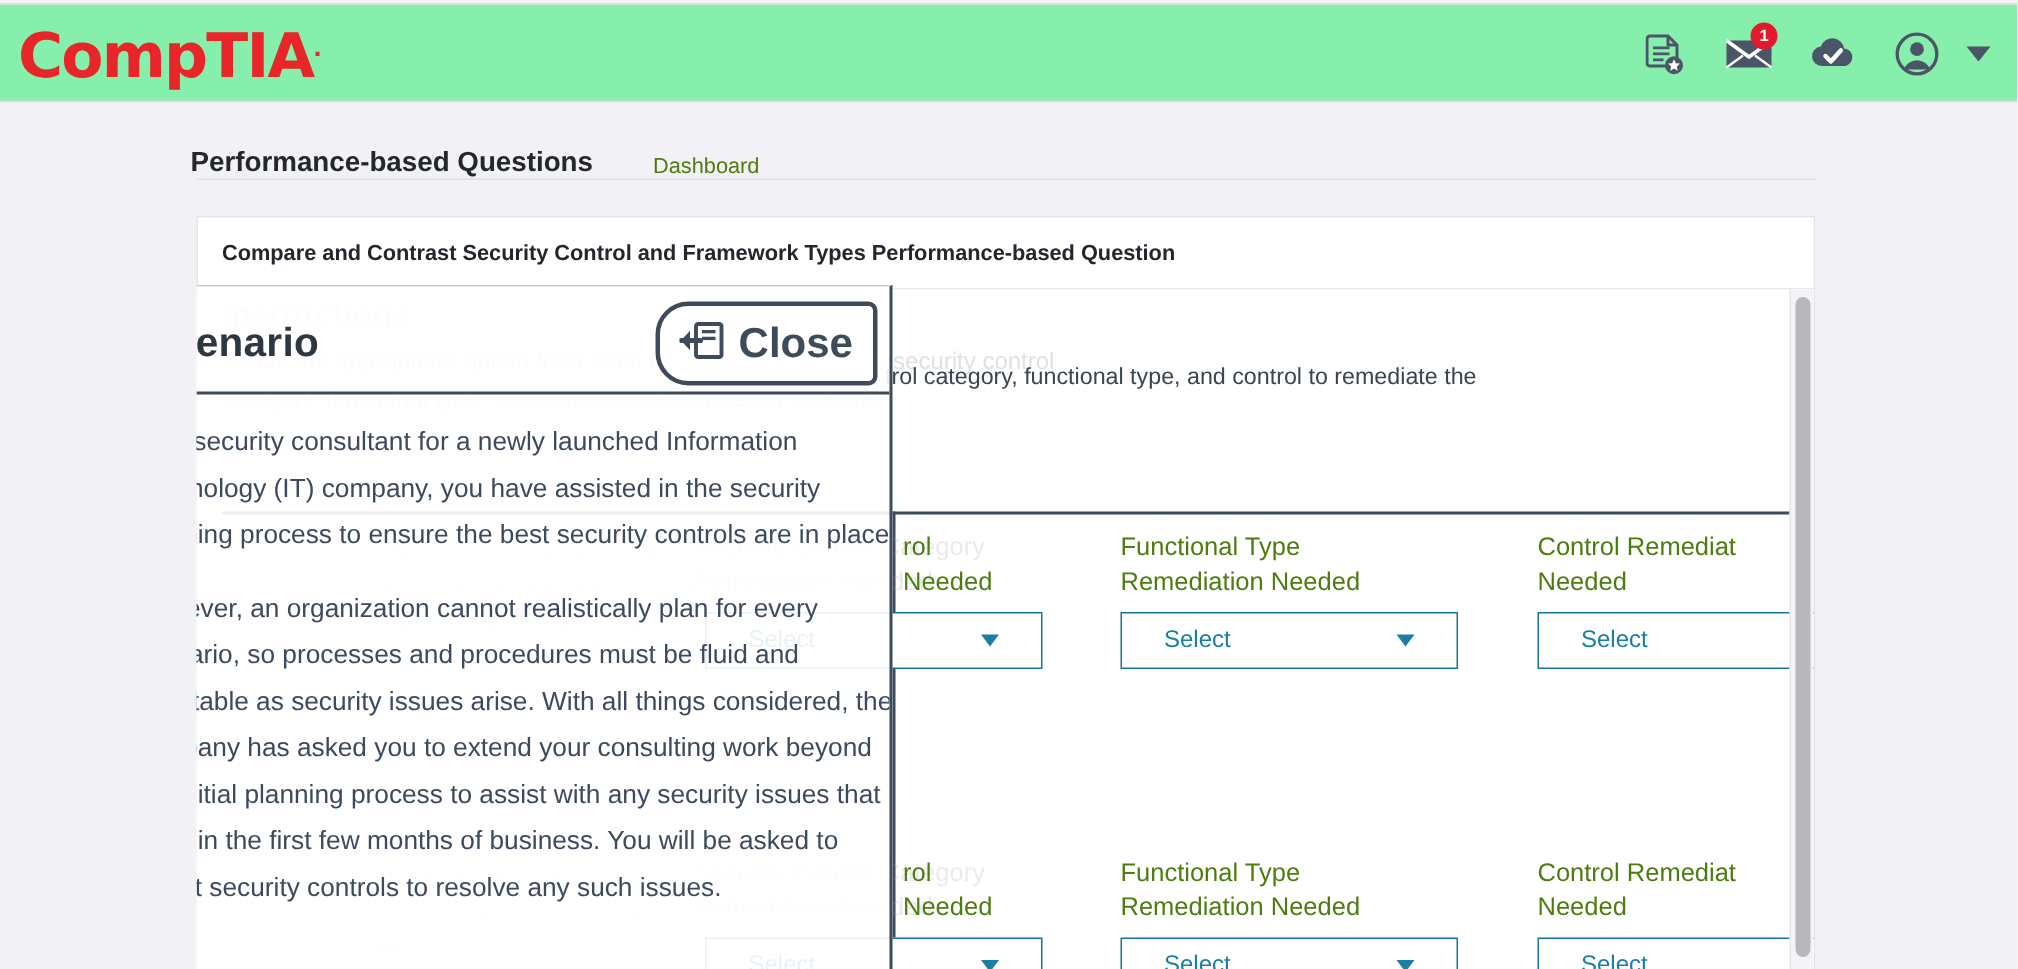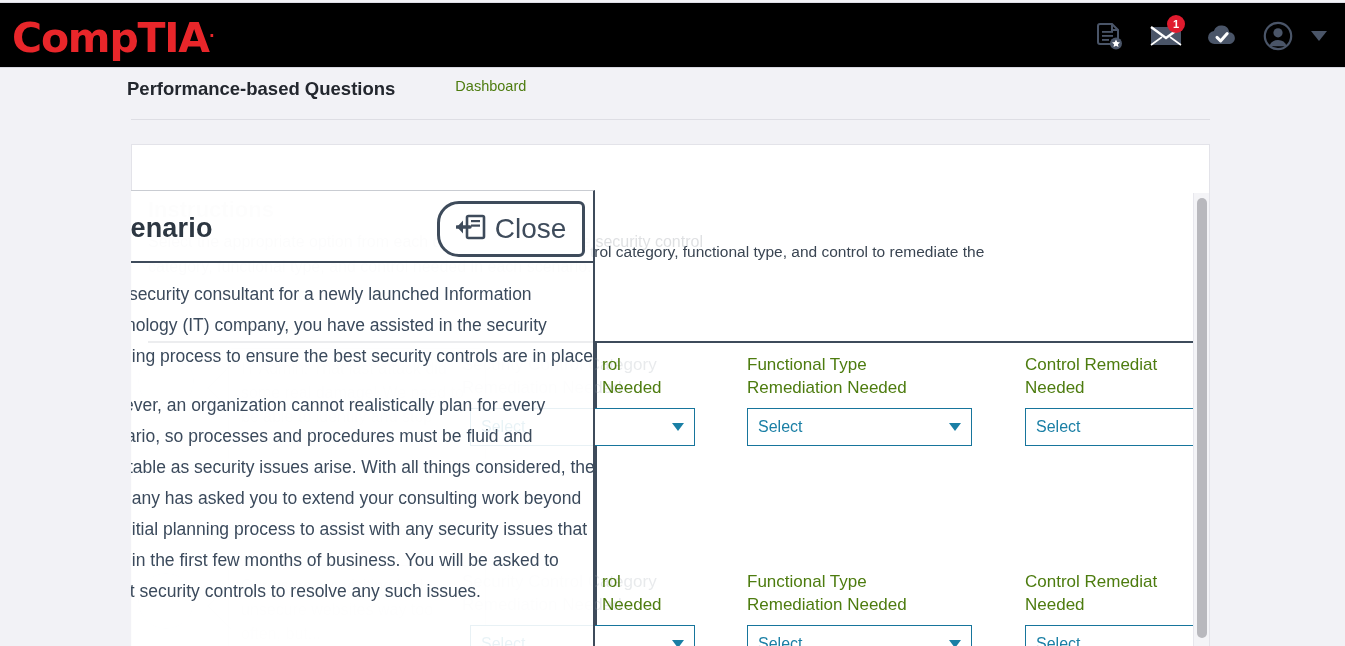--- a/index.html
+++ b/index.html
@@ -18,21 +18,21 @@
     height: 646px;
     background: #f2f2f6;
     overflow: hidden;
   }
 
   
   .topbar {
     position: absolute;
     left: 0; top: 0;
     width: 1345px; height: 68px;
-    background: #000000;
+    background: #86efac;
     border-bottom: 1px solid #d8d8e0;
   }
   .topbar-hairline {
     position: absolute;
     left: 0; top: 0; width: 1345px; height: 3px;
     background: #f2f2f6;
     border-bottom: 1px solid #dcdce4;
   }
   .logo {
     position: absolute;
@@ -88,22 +88,22 @@
     cursor: pointer;
     margin-left: -6px;
   }
 
   
   .titlerow {
     position: absolute;
     left: 131px; top: 78px;
     width: 1079px; height: 42px;
     display: flex;
-    align-items: flex-start;
-    gap: 60px;
+    align-items: flex-end;
+    gap: 40px;
     border-bottom: 1px solid #dedee4;
   }
   .page-title {
     font-size: 18.5px;
     font-weight: 700;
     color: #23272e;
     white-space: nowrap;
     margin-left: -4px;
   }
   .breadcrumb-link {
@@ -223,21 +223,21 @@
     color: #9aa3ad;
     opacity: .22;
   }
   .sel {
     position: absolute;
     height: 38px;
     border: 1px solid #17759c;
     background: #fff;
     display: flex;
     align-items: center;
-    padding: 0 10px;
+    padding: 0 28px;
     cursor: pointer;
   }
   .sel-text {
     font-size: 16px;
     color: #1a7fa5;
     line-height: 36px;
     flex: 1;
     white-space: nowrap;
   }
   .sel-caret {
@@ -312,21 +312,21 @@
     border-radius: 22px 6px 6px 22px;
     background: rgba(255,255,255,0.96);
     display: flex;
     align-items: center;
     justify-content: center;
     gap: 9px;
     cursor: pointer;
   }
   .close-label {
     font-size: 28px;
-    font-weight: 400;
+    font-weight: 700;
     color: #3e4b5b;
     line-height: 30px;
     text-align: center;
   }
   .overlay-body {
     position: absolute;
     left: -42px; top: 88px;
     width: 510px;
     font-size: 17.5px;
     line-height: 31px;
@@ -388,20 +388,23 @@
     </div>
   </div>
 
   <div class="titlerow">
     <div class="page-title">Performance-based Questions</div>
     <div class="breadcrumb-link">Dashboard</div>
   </div>
 
   <div class="card">
 
+    <div class="card-header">
+      <div class="card-header-title">Compare and Contrast Security Control and Framework Types Performance-based Question</div>
+    </div>
 
     <div class="card-body">
 
       <div class="instr-heading">Instructions</div>
       <div class="instr-text">Select the appropriate option from each dropdown. Review the security control category, functional type, and control needed in each scenario.</div>
       <div class="instr-text-right">trol category, functional type, and control to remediate the</div>
 
       <div class="body-divider"></div>
 
       <div class="avatar-shape" style="left:6px; top:160px;"></div>

